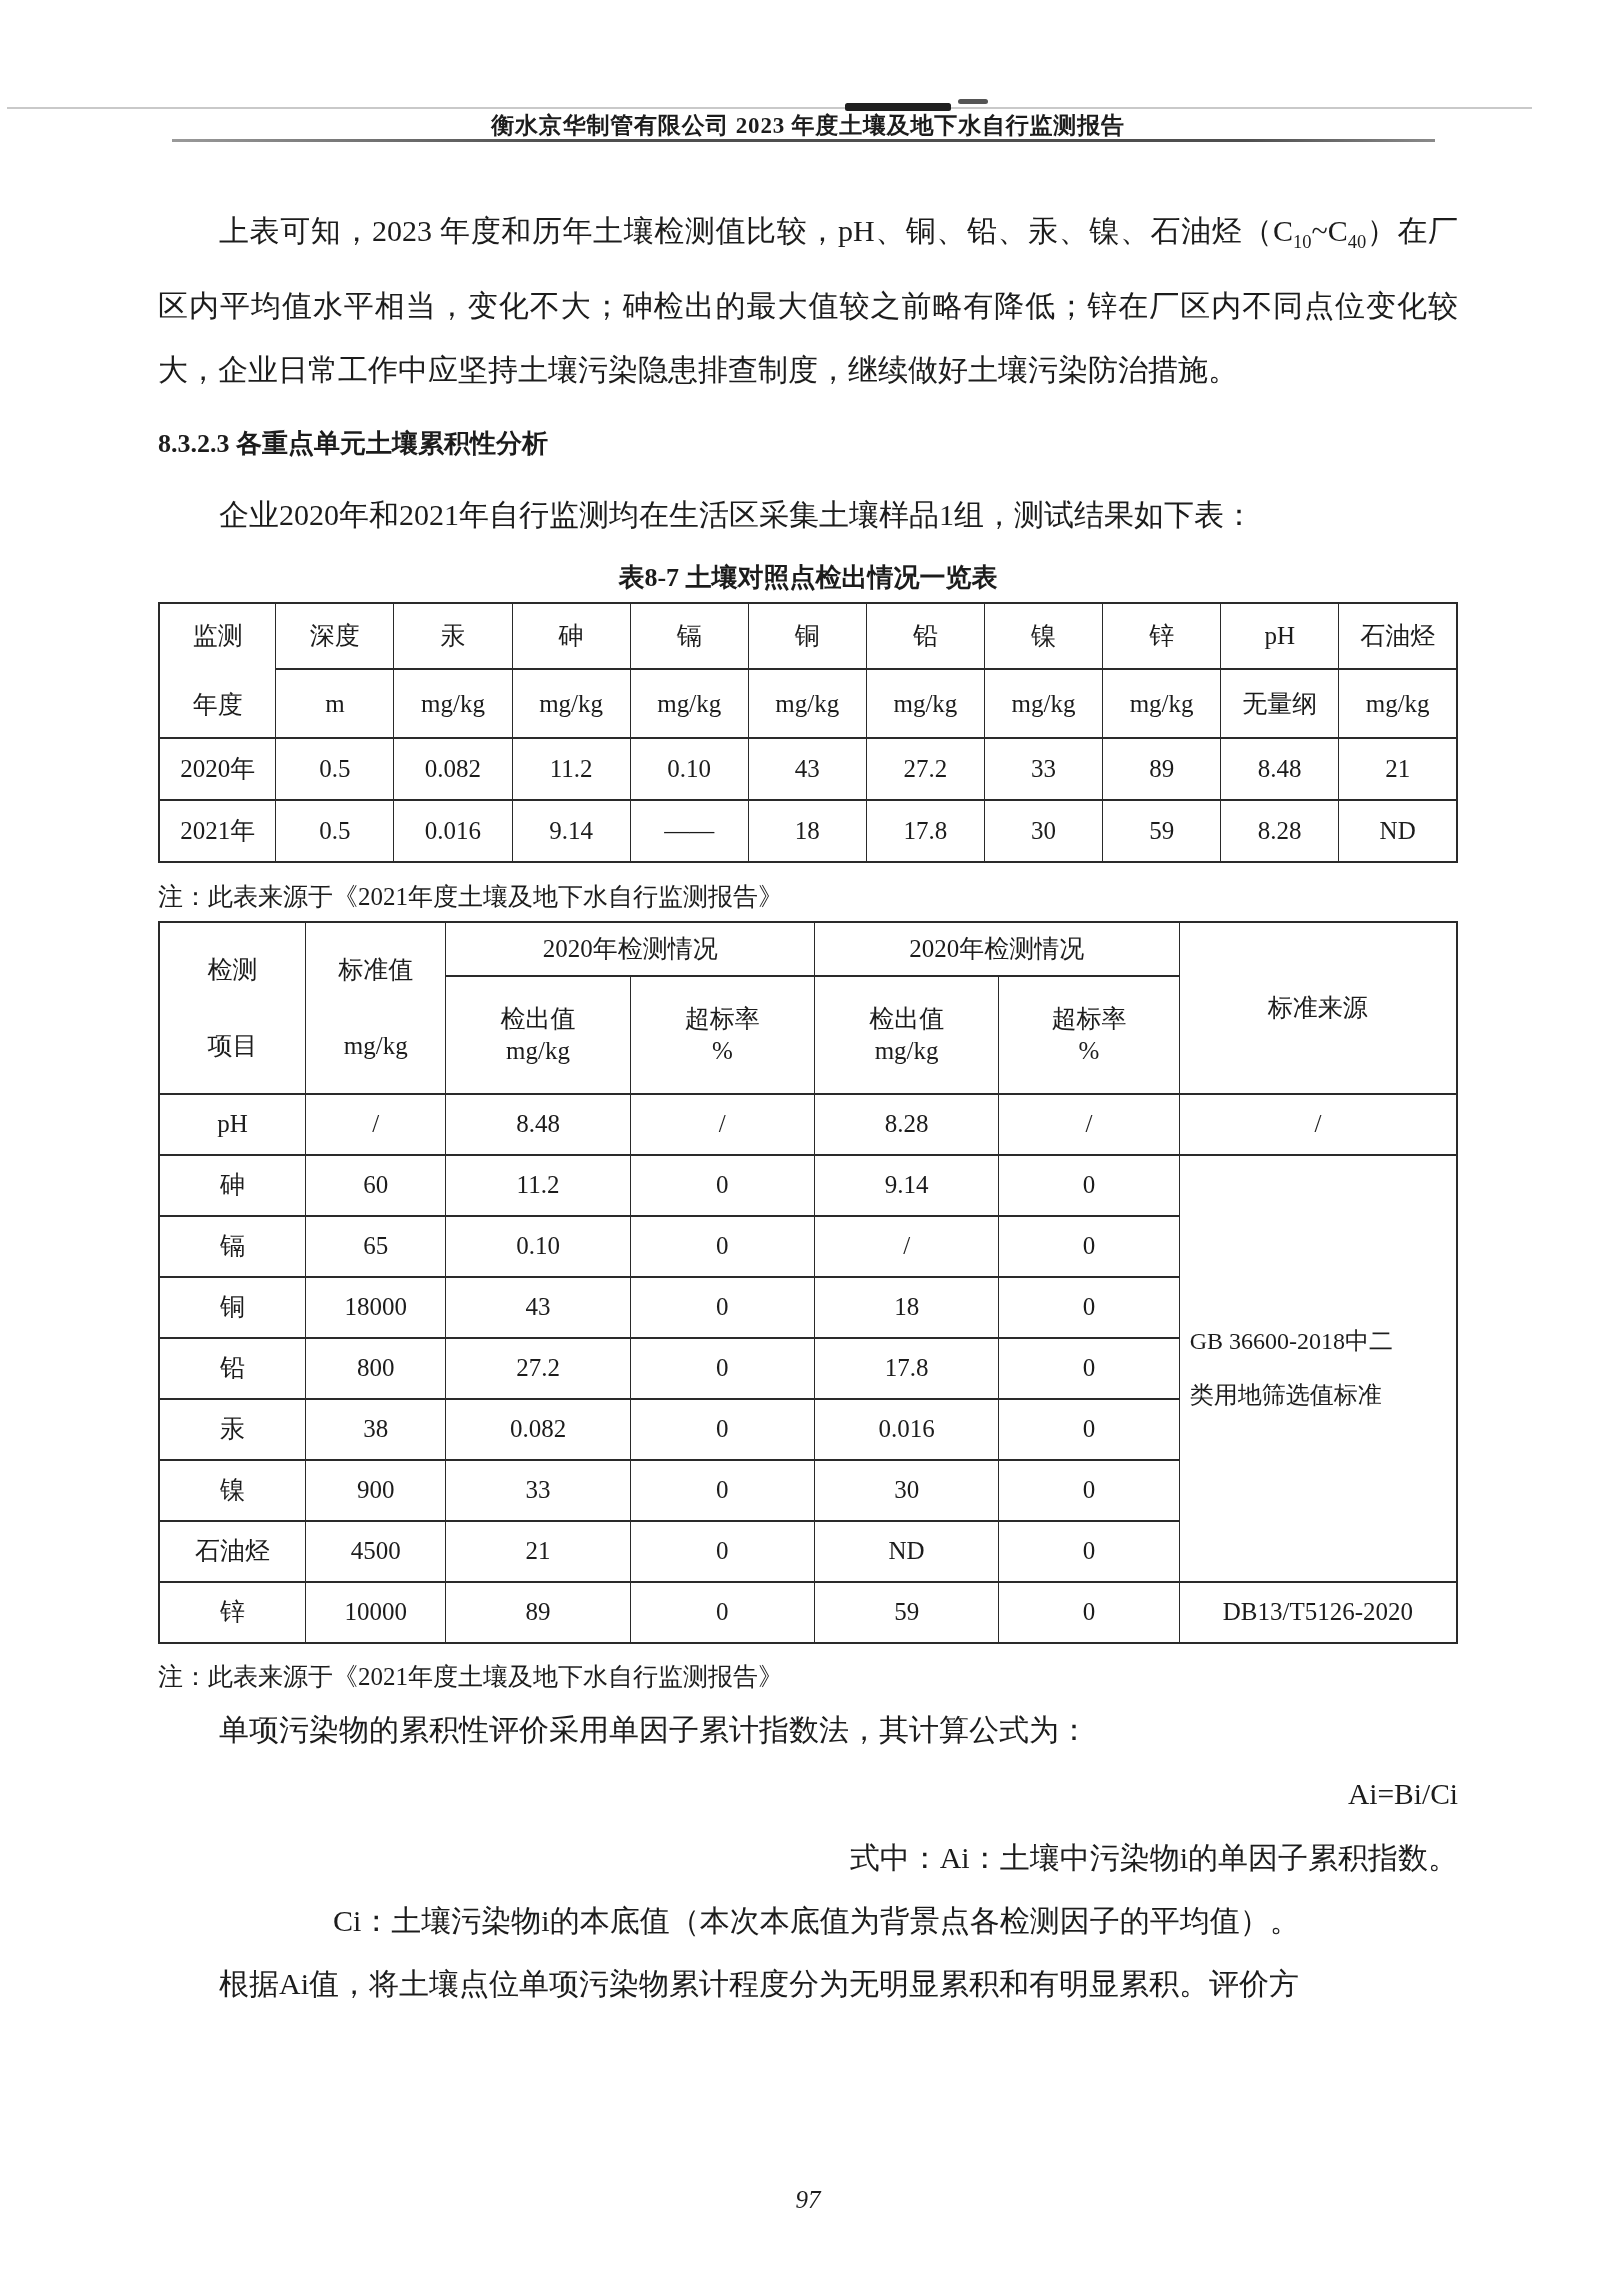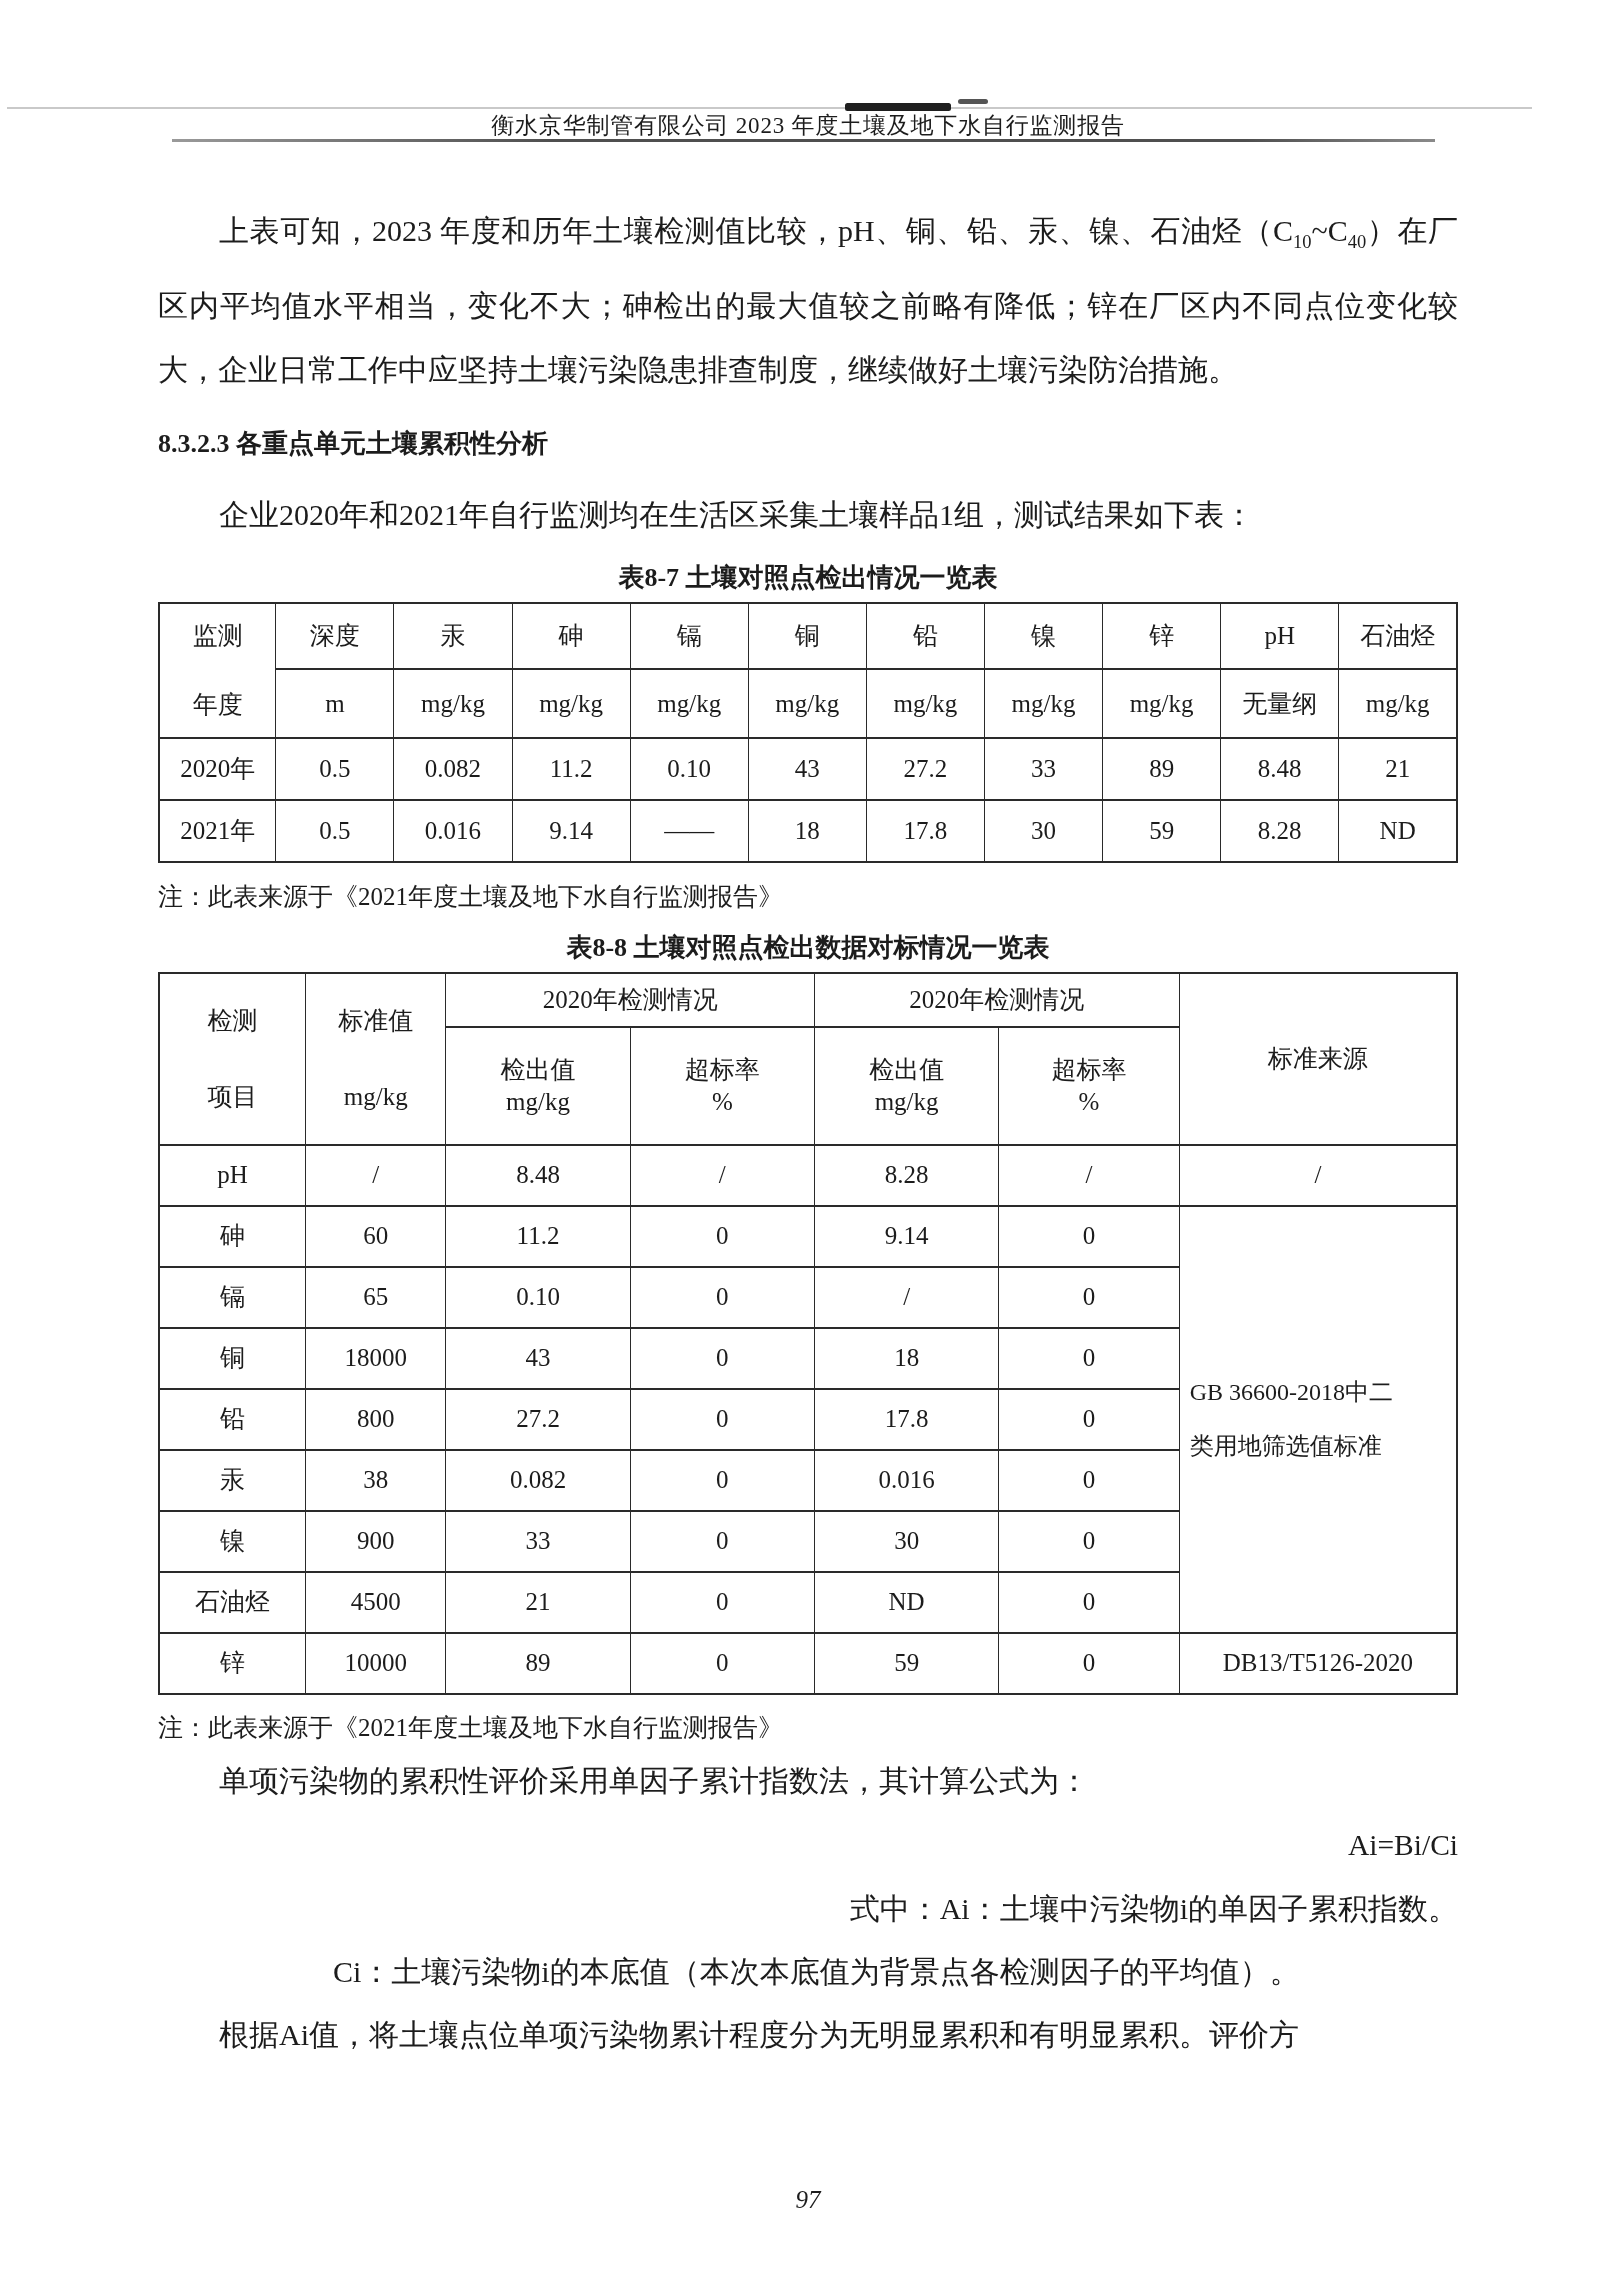--- a/index.html
+++ b/index.html
@@ -13,21 +13,21 @@
     color: #1c1c1c;
     overflow: hidden;
   }
   
   .header-rule-light {
     position: absolute; top: 107px; left: 6.7px; width: 1525px; height: 1.7px;
     background: #c9c9c9;
   }
   .report-title {
     position: absolute; top: 110px; left: 0; width: 100%;
-    text-align: center; font-size: 23px; font-weight: 400; letter-spacing: 0.8px;
+    text-align: center; font-size: 23px; font-weight: 700; letter-spacing: 0.8px;
     margin: 0;
   }
   .header-rule-dark {
     position: absolute; top: 139px; left: 172px; width: 1263px; height: 3.4px;
     background: linear-gradient(90deg, #9a9a9a, #4f4f4f 30%, #4f4f4f 85%, #8a8a8a);
   }
   .smudge {
     position: absolute; top: 103px; left: 845px; width: 106px; height: 7.6px;
     background: #1f1f1f; border-radius: 2.5px;
   }
@@ -172,21 +172,20 @@
         <td>30</td>
         <td>59</td>
         <td>8.28</td>
         <td>ND</td>
       </tr>
     </tbody>
       </table>
 
     <p class="note">注：此表来源于《2021年度土壤及地下水自行监测报告》</p>
 
-    <p class="tcaption">表8-8 土壤对照点检出数据对标情况一览表</p>
 
     <table id="table8">
       <colgroup>
         <col style="width:11.3%">
           <col style="width:10.8%">
           <col style="width:14.2%">
         <col style="width:14.2%">
           <col style="width:14.2%">
           <col style="width:13.9%">
           <col style="width:21.4%">

